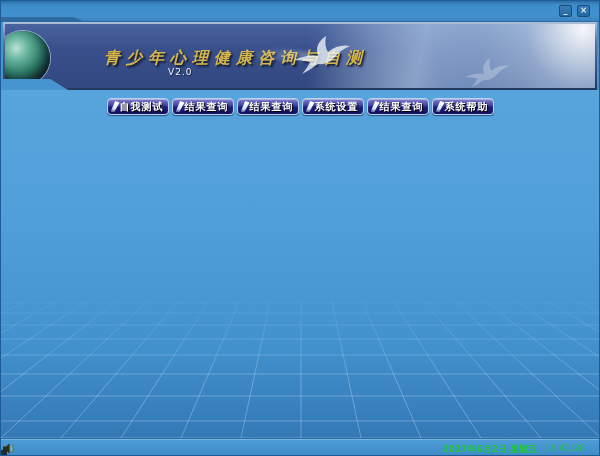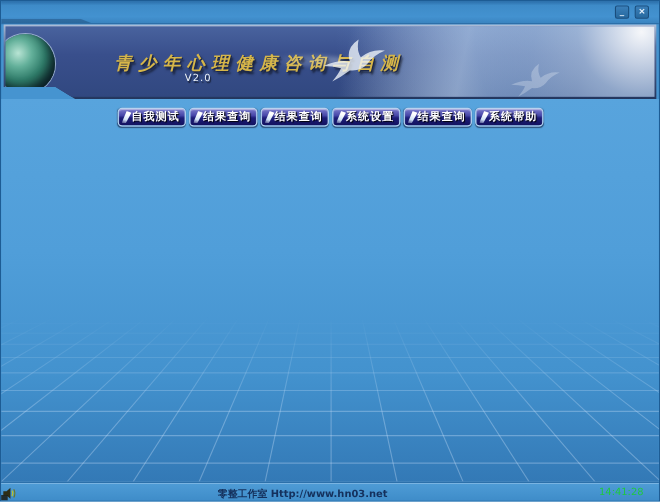--- a/index.html
+++ b/index.html
@@ -213,18 +213,18 @@
         <line x1="300" y1="-130" x2="1080" y2="150" stroke="rgba(215,235,255,0.33)" stroke-width="1"></line>
       </svg>
   </div>
 
   <div class="statusbar">
     <svg class="speaker" viewBox="0 0 13 13">
       <polygon points="1,4.5 4,4.5 7.5,1.5 7.5,11.5 4,8.5 1,8.5" fill="#2e2e16"></polygon>
       <path d="M9 4 Q10.5 6.5 9 9" stroke="#b8c22e" stroke-width="1.2" fill="none"></path>
       <path d="M10.5 2.8 Q12.6 6.5 10.5 10.2" stroke="#6d7a20" stroke-width="1" fill="none"></path>
     </svg>
-    <div class="credit">零整工作室 Http://www.hn03.net</div>
+    <div class="status-date">2017年6月2日 星期五</div>
     <div class="status-time">14:41:28</div>
   </div>
 
   <div class="corner-mark"></div>
 </div>
 
 </body></html>

